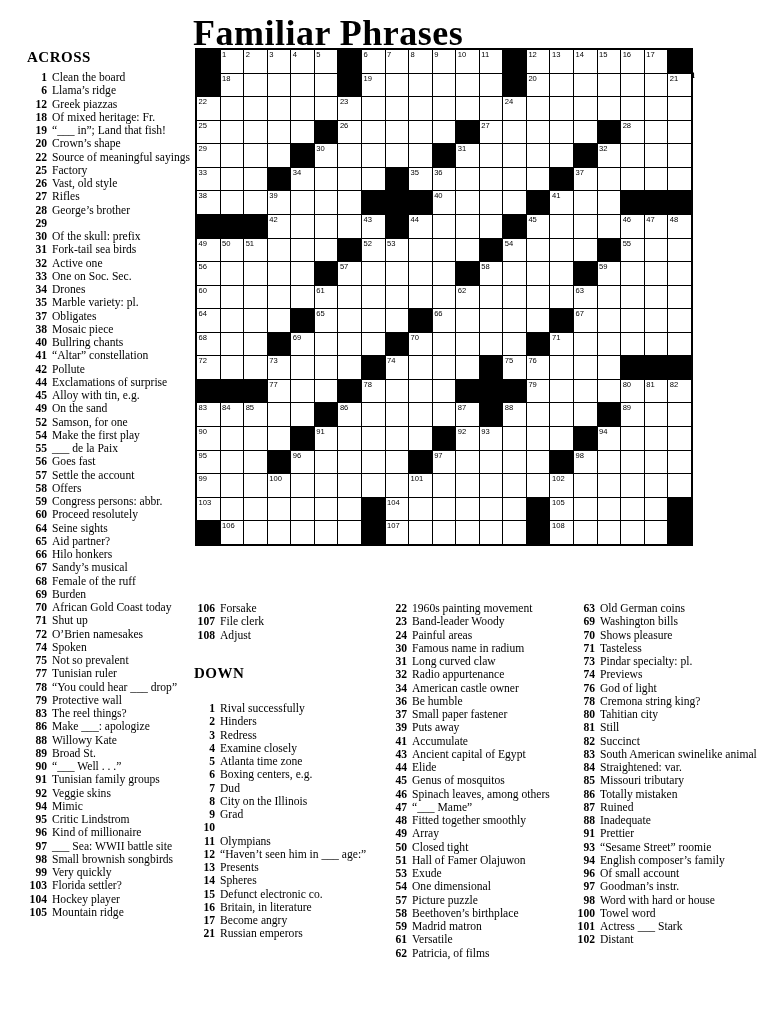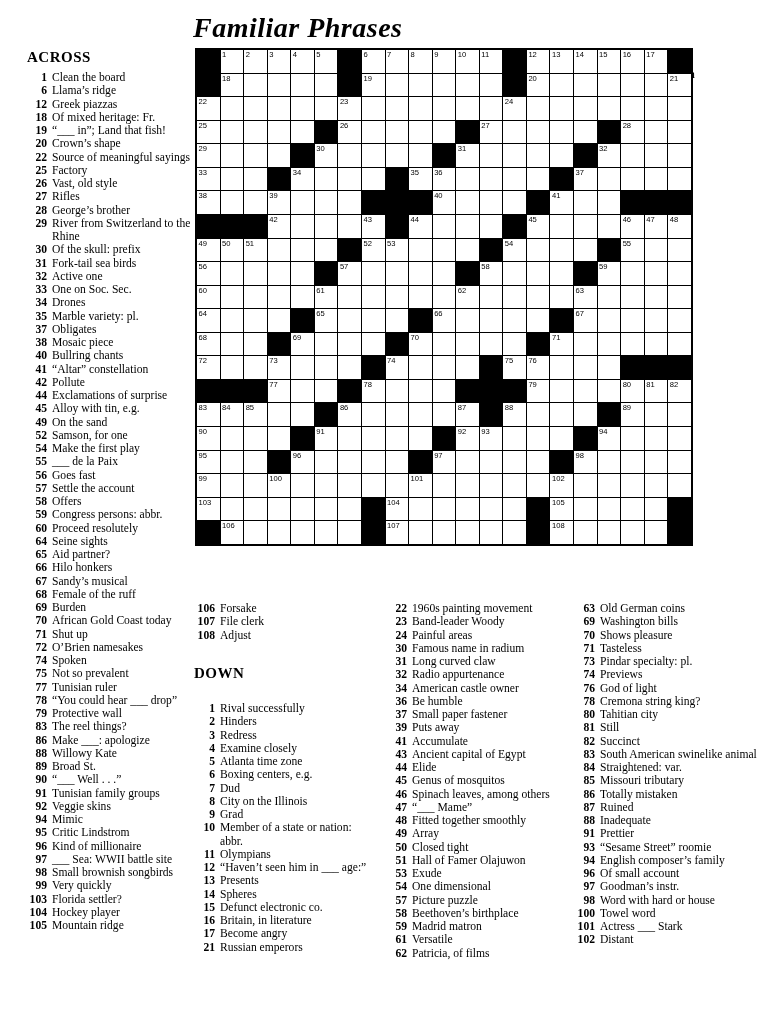--- a/index.html
+++ b/index.html
@@ -1,18 +1,18 @@
 <!DOCTYPE html>
 <html><head>
 <meta charset="utf-8">
 <style>
   html,body{margin:0;padding:0;background:#e8e8e8;}
   .page{position:relative;width:761px;height:1024px;background:#ffffff;margin:0 auto;
         font-family:"Liberation Serif",serif;color:#000;overflow:hidden;}
-  .title{position:absolute;left:193px;top:12px;font-size:28px;font-weight:bold;letter-spacing:.5px;font-style:italic;}
+  .title{position:absolute;left:193px;top:12px;font-size:36px;font-weight:bold;letter-spacing:.5px;}
   .edited{position:absolute;right:66px;top:30px;font-size:13px;margin-top:36px;}
   .section-label{font-size:15px;font-weight:bold;letter-spacing:.5px;}
   .across-label{position:absolute;left:27px;top:49px;}
   .cluecol{position:absolute;font-size:11.6px;line-height:13.25px;}
   .col-left{left:24px;top:71px;width:170px;}
   .col-b1{left:192px;top:602px;width:184px;}
   .col-b2{left:384px;top:602px;width:184px;}
   .col-b3{left:572px;top:602px;width:187px;}
   .clue{display:flex;}
   .cnum{flex:0 0 23px;text-align:right;font-weight:bold;padding-right:5px;}
@@ -77,21 +77,20 @@
       <div class="clue">
         <span class="cnum">27</span>
         <span class="ctext">Rifles</span>
       </div>
       <div class="clue">
         <span class="cnum">28</span>
         <span class="ctext">George’s brother</span>
       </div>
       <div class="clue">
         <span class="cnum">29</span>
-        <span class="ctext">River from Switzerland to the Rhine</span>
       </div>
       <div class="clue">
         <span class="cnum">30</span>
         <span class="ctext">Of the skull: prefix</span>
       </div>
       <div class="clue">
         <span class="cnum">31</span>
         <span class="ctext">Fork-tail sea birds</span>
       </div>
       <div class="clue">
@@ -1005,21 +1004,20 @@
         <div class="clue">
           <span class="cnum">8</span>
           <span class="ctext">City on the Illinois</span>
         </div>
         <div class="clue">
           <span class="cnum">9</span>
           <span class="ctext">Grad</span>
         </div>
         <div class="clue">
           <span class="cnum">10</span>
-          <span class="ctext">Member of a state or nation: abbr.</span>
         </div>
         <div class="clue">
           <span class="cnum">11</span>
           <span class="ctext">Olympians</span>
         </div>
         <div class="clue">
           <span class="cnum">12</span>
           <span class="ctext">“Haven’t seen him in ___ age:”</span>
         </div>
         <div class="clue">

